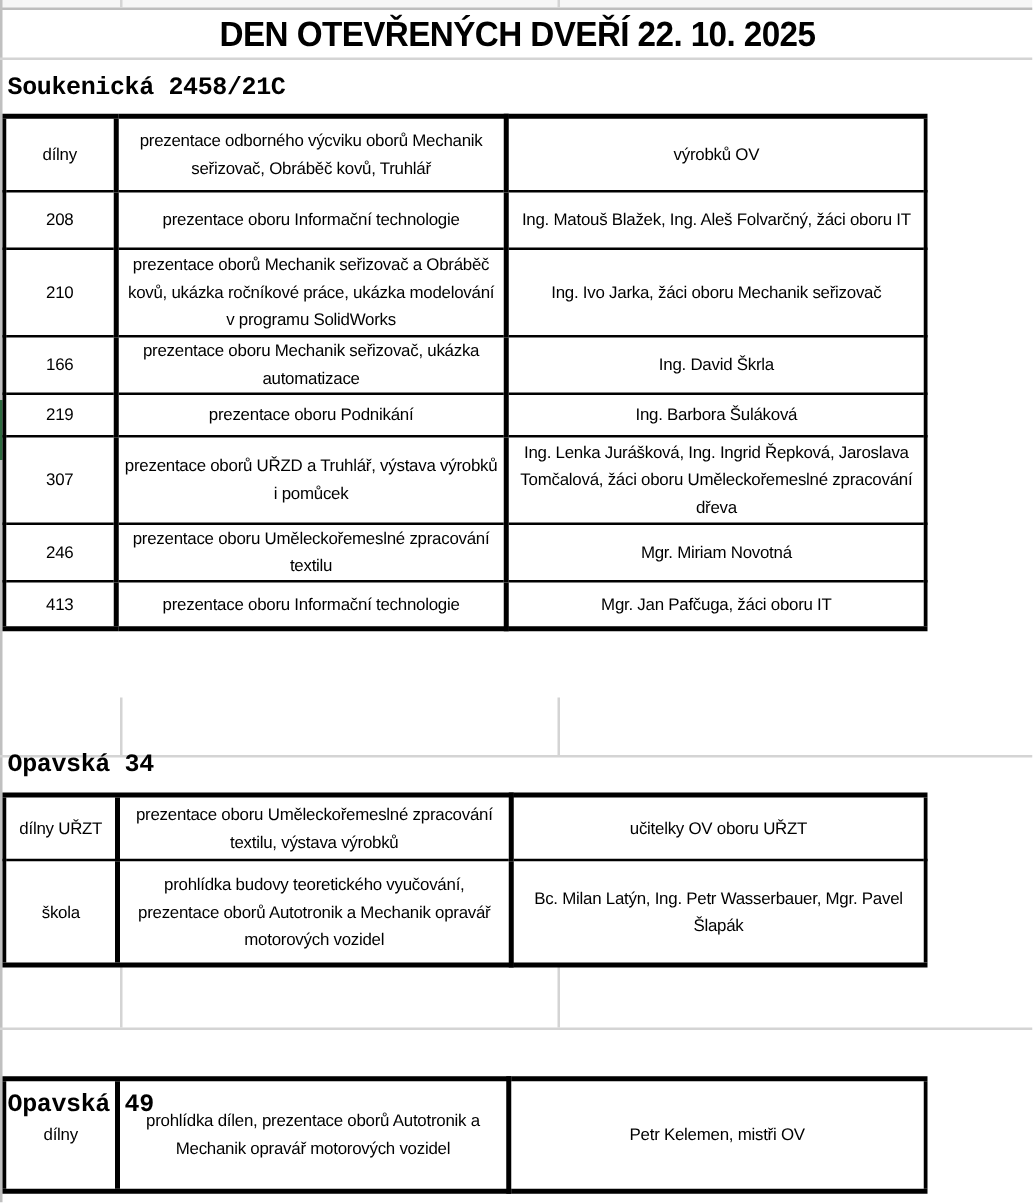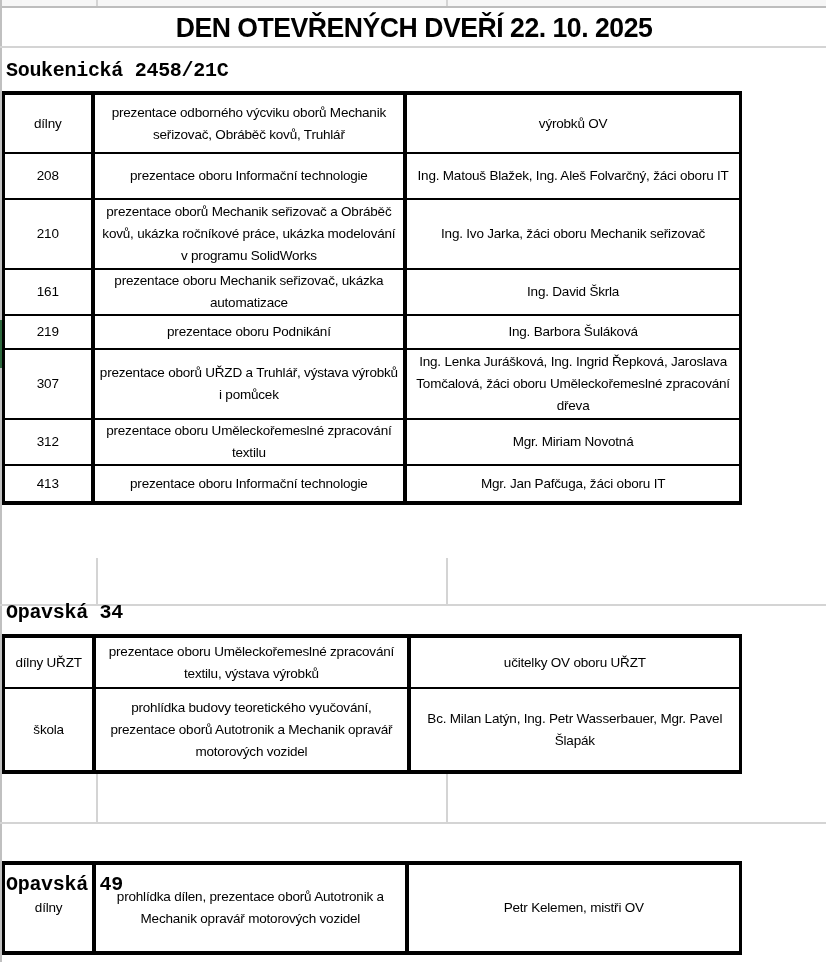--- a/index.html
+++ b/index.html
@@ -58,36 +58,36 @@
       <td class="room">208</td>
       <td class="activity">prezentace oboru Informační technologie</td>
       <td class="staff">Ing. Matouš Blažek, Ing. Aleš Folvarčný, žáci oboru IT</td>
     </tr>
     <tr style="height:70px">
       <td class="room">210</td>
       <td class="activity">prezentace oborů Mechanik seřizovač a Obráběč kovů, ukázka ročníkové práce, ukázka modelování v programu SolidWorks</td>
       <td class="staff">Ing. Ivo Jarka, žáci oboru Mechanik seřizovač</td>
     </tr>
     <tr style="height:46px">
-      <td class="room">161</td>
+      <td class="room">166</td>
       <td class="activity">prezentace oboru Mechanik seřizovač, ukázka automatizace</td>
       <td class="staff">Ing. David Škrla</td>
     </tr>
     <tr style="height:34px">
       <td class="room">219</td>
       <td class="activity">prezentace oboru Podnikání</td>
       <td class="staff">Ing. Barbora Šuláková</td>
     </tr>
     <tr style="height:70px">
       <td class="room">307</td>
       <td class="activity">prezentace oborů UŘZD a Truhlář, výstava výrobků i pomůcek</td>
       <td class="staff">Ing. Lenka Jurášková, Ing. Ingrid Řepková, Jaroslava Tomčalová, žáci oboru Uměleckořemeslné zpracování dřeva</td>
     </tr>
     <tr style="height:46px">
-      <td class="room">312</td>
+      <td class="room">246</td>
       <td class="activity">prezentace oboru Uměleckořemeslné zpracování textilu</td>
       <td class="staff">Mgr. Miriam Novotná</td>
     </tr>
     <tr style="height:38px">
       <td class="room">413</td>
       <td class="activity">prezentace oboru Informační technologie</td>
       <td class="staff">Mgr. Jan Pafčuga, žáci oboru IT</td>
     </tr>
   </tbody>
     </table>

